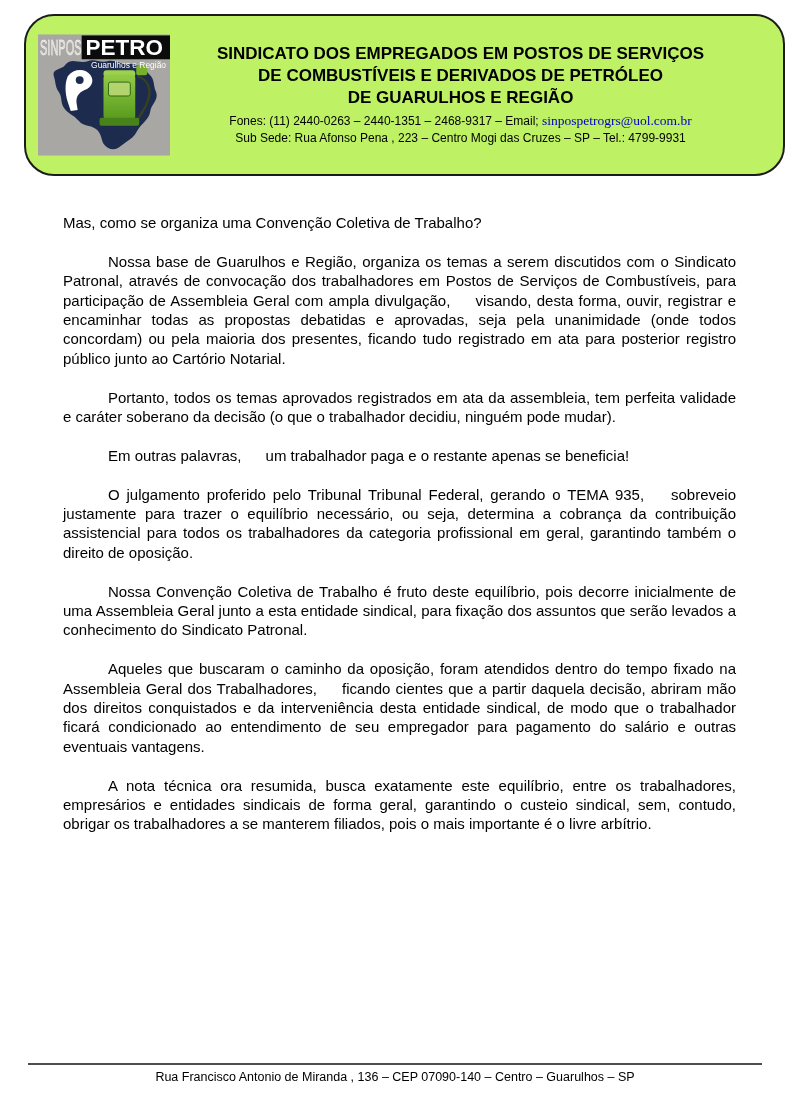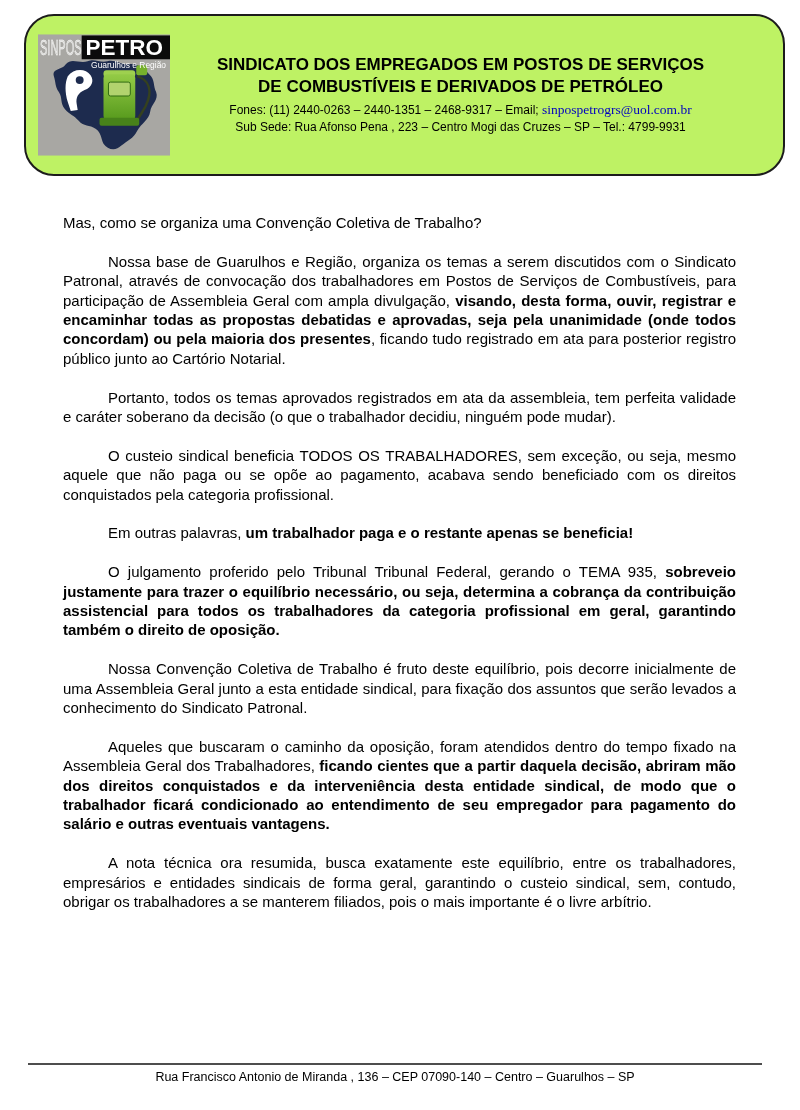--- a/index.html
+++ b/index.html
@@ -27,21 +27,21 @@
     font-size:13.5px; cursor:pointer;
   }
 
   
   .content { position:absolute; left:63px; top:213px; width:673px; }
   .para {
     font-size:15px; line-height:19.4px; text-align:justify;
     margin:0 0 19.4px 0;
   }
   .para.indent { text-indent:45px; }
-  .para b { font-weight:bold; }
+  .para b { font-weight:normal;margin-left:20px; }
 
   
   .footer { position:absolute; left:28px; top:1063px; width:734px; border-top:2px solid #6d28d9; }
   .footer-text { text-align:center; font-size:12.5px; line-height:16px; padding-top:4px; }
 </style>
 </head>
 <body>
 
 <div class="header-box">
   <div class="logo-wrap">
@@ -68,32 +68,32 @@
       <rect x="62" y="84" width="40" height="8" rx="2" fill="#47821a"></rect>
       <text x="2" y="21" font-size="22" textLength="42" lengthAdjust="spacingAndGlyphs" fill="#d4d4d1" stroke="#ffffff" stroke-width="0.5" font-family="Liberation Sans, sans-serif">SINPOS</text>
       <rect x="44" y="1" width="89" height="24" fill="#0b0b0b"></rect>
       <text x="48" y="21" font-size="22" font-weight="bold" textLength="78" lengthAdjust="spacingAndGlyphs" fill="#ffffff" font-family="Liberation Sans, sans-serif">PETRO</text>
       <text x="129" y="34" font-size="8.5" text-anchor="end" fill="#ffffff" font-family="Liberation Sans, sans-serif">Guarulhos e Região</text>
     </svg>
   </div>
   <div class="header-text">
     <div class="title-line">SINDICATO DOS EMPREGADOS EM POSTOS DE SERVIÇOS</div>
     <div class="title-line">DE COMBUSTÍVEIS E DERIVADOS DE PETRÓLEO</div>
+    <div class="title-line">DE GUARULHOS E REGIÃO</div>
     <div class="addr-block">
       <div class="addr-line"><span>Fones: (11) 2440-0263 – 2440-1351 – 2468-9317 – Email; </span><a class="email-link" style="color: rgb(0, 0, 191);">sinpospetrogrs@uol.com.br</a></div>
       <div class="addr-line">Sub Sede: Rua Afonso Pena , 223 – Centro Mogi das Cruzes – SP – Tel.: 4799-9931</div>
     </div>
   </div>
 </div>
 
 <div class="content" id="paragraphs">
     <p class="para"><span>Mas, como se organiza uma Convenção Coletiva de Trabalho?</span></p>
     <p class="para indent"><span>Nossa base de Guarulhos e Região, organiza os temas a serem discutidos com o Sindicato Patronal, através de convocação dos trabalhadores em Postos de Serviços de Combustíveis, para participação de Assembleia Geral com ampla divulgação, </span><b>visando, desta forma, ouvir, registrar e encaminhar todas as propostas debatidas e aprovadas, seja pela unanimidade (onde todos concordam) ou pela maioria dos presentes</b><span>, ficando tudo registrado em ata para posterior registro público junto ao Cartório Notarial.</span></p>
     <p class="para indent"><span>Portanto, todos os temas aprovados registrados em ata da assembleia, tem perfeita validade e caráter soberano da decisão (o que o trabalhador decidiu, ninguém pode mudar).</span></p>
-    <p class="para indent"><span>O custeio sindical beneficia TODOS OS TRABALHADORES, sem exceção, ou seja, mesmo aquele que não paga ou se opõe ao pagamento, acabava sendo beneficiado com os direitos conquistados pela categoria profissional.</span></p>
     <p class="para indent"><span>Em outras palavras, </span><b>um trabalhador paga e o restante apenas se beneficia!</b></p>
     <p class="para indent"><span>O julgamento proferido pelo Tribunal Tribunal Federal, gerando o TEMA 935, </span><b>sobreveio justamente para trazer o equilíbrio necessário, ou seja, determina a cobrança da contribuição assistencial para todos os trabalhadores da categoria profissional em geral, garantindo também o direito de oposição.</b></p>
     <p class="para indent"><span>Nossa Convenção Coletiva de Trabalho é fruto deste equilíbrio, pois decorre inicialmente de uma Assembleia Geral junto a esta entidade sindical, para fixação dos assuntos que serão levados a conhecimento do Sindicato Patronal.</span></p>
     <p class="para indent"><span>Aqueles que buscaram o caminho da oposição, foram atendidos dentro do tempo fixado na Assembleia Geral dos Trabalhadores, </span><b>ficando cientes que a partir daquela decisão, abriram mão dos direitos conquistados e da interveniência desta entidade sindical, de modo que o trabalhador ficará condicionado ao entendimento de seu empregador para pagamento do salário e outras eventuais vantagens.</b></p>
     <p class="para indent"><span>A nota técnica ora resumida, busca exatamente este equilíbrio, entre os trabalhadores, empresários e entidades sindicais de forma geral, garantindo o custeio sindical, sem, contudo, obrigar os trabalhadores a se manterem filiados, pois o mais importante é o livre arbítrio.</span></p>
   </div>
 
 <div class="footer" style="border-top-color: rgb(77, 77, 77);">
   <div class="footer-text">Rua Francisco Antonio de Miranda , 136 – CEP 07090-140 – Centro – Guarulhos – SP</div>
 </div>

